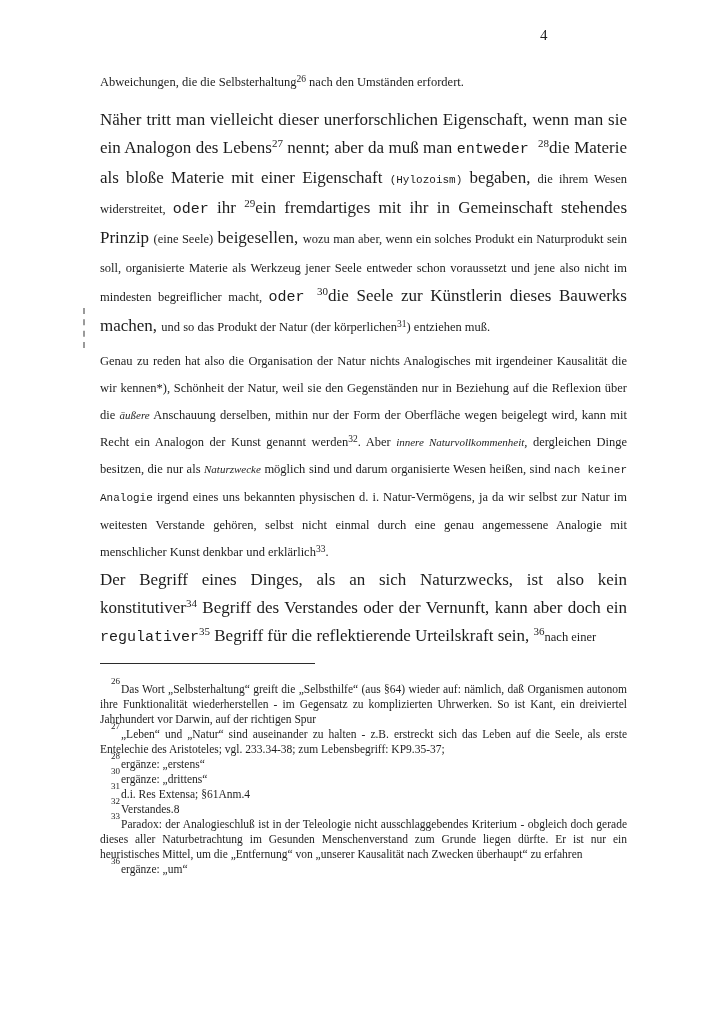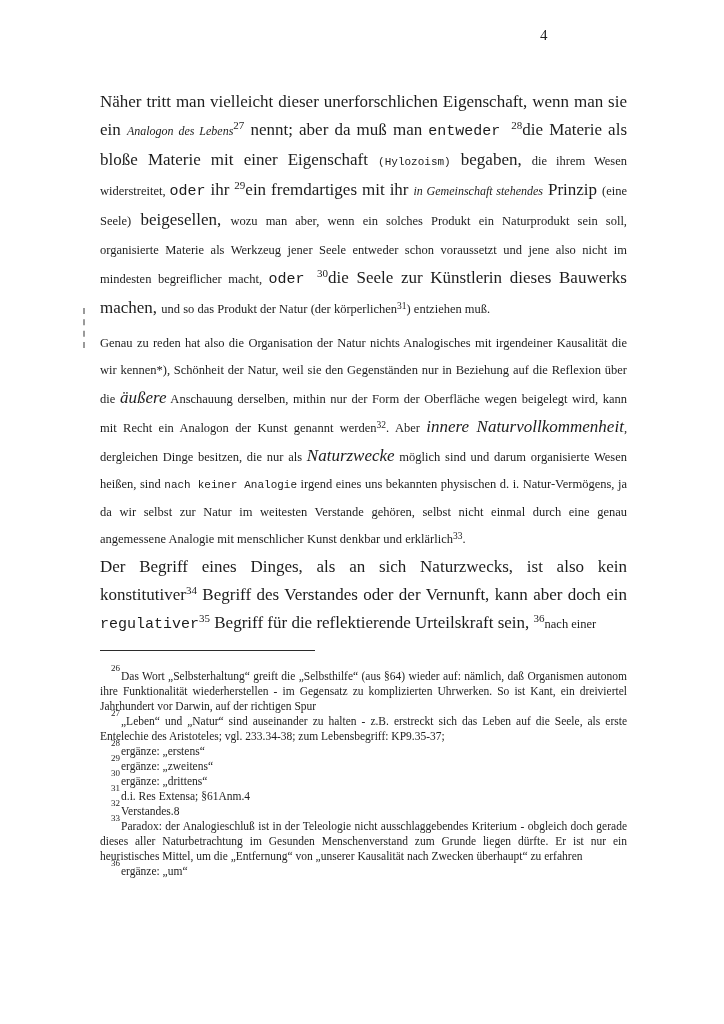--- a/index.html
+++ b/index.html
@@ -15,49 +15,49 @@
   .p1 { margin-top:15px; }
   .para-small { font-size:12.5px; line-height:27px; text-align:justify; margin-top:7px; }
   .p3 { }
   .fn-rule { width:215px; height:0; border-top:1px solid #2b2b2b; margin-top:11px; }
   .footnotes { margin-top:18px; font-size:11.5px; line-height:15px; text-align:justify; }
   .footnote { text-indent:11px; }
   .fn-marker { font-size:9px; line-height:0; position:relative; top:-4px; margin-right:1px; font-style:normal; }
   .margin-marker { position:absolute; left:83px; top:308px; height:40px; width:0; border-left:2px dashed #9a9a9a; }
   
   .r-n   { font-size:17px; }
-  .r-i   { font-size:12px; font-style:italic; }
+  .r-i   { font-size:17px; }
   .r-tt  { font-family:"Liberation Mono", monospace; font-size:15px; }
   .r-sm  { font-size:12.5px; }
-  .r-smi { font-size:17px; font-style:italic; }
+  .r-smi { font-size:11px; font-style:italic; }
   .r-smtt{ font-family:"Liberation Mono", monospace; font-size:11px; }
   .r-sup { font-size:11px; line-height:0; position:relative; top:-6px; }
   .r-smsup { font-size:9.5px; line-height:0; position:relative; top:-4px; }
 </style>
 </head>
 <body>
 
 <div class="page">
   <div class="page-number">4</div>
 
   <div class="margin-marker"></div>
 
   <div class="content">
+    <p class="intro"><span class="r-sm">Abweichungen, die die Selbsterhaltung</span><span class="r-smsup">26</span><span class="r-sm"> nach den Umständen erfordert.</span></p>
     <p class="para-large p1"><span class="r-n">Näher tritt man vielleicht dieser unerforschlichen Eigenschaft, wenn man sie ein </span><span class="r-i">Analogon des Lebens</span><span class="r-sup">27</span><span class="r-n"> nennt; aber da muß man </span><span class="r-tt">entweder </span><span class="r-sup">28</span><span class="r-n">die Materie als bloße Materie mit einer Eigenschaft </span><span class="r-smtt">(Hylozoism)</span><span class="r-n"> begaben, </span><span class="r-sm">die ihrem Wesen widerstreitet, </span><span class="r-tt">oder</span><span class="r-n"> ihr </span><span class="r-sup">29</span><span class="r-n">ein fremdartiges mit ihr </span><span class="r-i">in Gemeinschaft stehendes</span><span class="r-n"> Prinzip </span><span class="r-sm">(eine Seele)</span><span class="r-n"> beigesellen, </span><span class="r-sm">wozu man aber, wenn ein solches Produkt ein Naturprodukt sein soll, organisierte Materie als Werkzeug jener Seele entweder schon voraussetzt und jene also nicht im mindesten begreiflicher macht, </span><span class="r-tt">oder </span><span class="r-sup">30</span><span class="r-n">die Seele zur Künstlerin dieses Bauwerks machen, </span><span class="r-sm">und so das Produkt der Natur (der körperlichen</span><span class="r-smsup">31</span><span class="r-sm">) entziehen muß.</span></p>
     <p class="para-small"><span class="r-sm">Genau zu reden hat also die Organisation der Natur nichts Analogisches mit irgendeiner Kausalität die wir kennen*), Schönheit der Natur, weil sie den Gegenständen nur in Beziehung auf die Reflexion über die </span><span class="r-smi">äußere</span><span class="r-sm"> Anschauung derselben, mithin nur der Form der Oberfläche wegen beigelegt wird, kann mit Recht ein Analogon der Kunst genannt werden</span><span class="r-smsup">32</span><span class="r-sm">. Aber </span><span class="r-smi">innere Naturvollkommenheit</span><span class="r-sm">, dergleichen Dinge besitzen, die nur als </span><span class="r-smi">Naturzwecke</span><span class="r-sm"> möglich sind und darum organisierte Wesen heißen, sind </span><span class="r-smtt">nach keiner Analogie</span><span class="r-sm"> irgend eines uns bekannten physischen d. i. Natur-Vermögens, ja da wir selbst zur Natur im weitesten Verstande gehören, selbst nicht einmal durch eine genau angemessene Analogie mit menschlicher Kunst denkbar und erklärlich</span><span class="r-smsup">33</span><span class="r-sm">.</span></p>
     <p class="para-large p3"><span class="r-n">Der Begriff eines Dinges, als an sich Naturzwecks, ist also kein konstitutiver</span><span class="r-sup">34</span><span class="r-n"> Begriff des Verstandes oder der Vernunft, kann aber doch ein </span><span class="r-tt">regulativer</span><span class="r-sup">35</span><span class="r-n"> Begriff für die reflektierende Urteilskraft sein, </span><span class="r-sup">36</span><span class="r-sm">nach einer</span></p>
     <div class="fn-rule"></div>
     <div class="footnotes">
   <p class="footnote"><sup class="fn-marker">26</sup><span class="fn-text">Das Wort „Selbsterhaltung“ greift die „Selbsthilfe“ (aus §64) wieder auf: nämlich, daß Organismen autonom ihre Funktionalität wiederherstellen - im Gegensatz zu komplizierten Uhrwerken. So ist Kant, ein dreiviertel Jahrhundert vor Darwin, auf der richtigen Spur</span></p>
 
   <p class="footnote"><sup class="fn-marker">27</sup><span class="fn-text">„Leben“ und „Natur“ sind auseinander zu halten - z.B. erstreckt sich das Leben auf die Seele, als erste Entelechie des Aristoteles; vgl. 233.34-38; zum Lebensbegriff: KP9.35-37;</span></p>
 
   <p class="footnote"><sup class="fn-marker">28</sup><span class="fn-text">ergänze: „erstens“</span></p>
 
-  <p class="footnote"><sup class="fn-marker">29</sup><span class="fn-text">ergänze: „zweitens“</span></p>
 
   <p class="footnote"><sup class="fn-marker">30</sup><span class="fn-text">ergänze: „drittens“</span></p>
 
   <p class="footnote"><sup class="fn-marker">31</sup><span class="fn-text">d.i. Res Extensa; §61Anm.4</span></p>
 
   <p class="footnote"><sup class="fn-marker">32</sup><span class="fn-text">Verstandes.8</span></p>
 
   <p class="footnote"><sup class="fn-marker">33</sup><span class="fn-text">Paradox: der Analogieschluß ist in der Teleologie nicht ausschlaggebendes Kriterium - obgleich doch gerade dieses aller Naturbetrachtung im Gesunden Menschenverstand zum Grunde liegen dürfte. Er ist nur ein heuristisches Mittel, um die „Entfernung“ von „unserer Kausalität nach Zwecken überhaupt“ zu erfahren</span></p>
 
 

